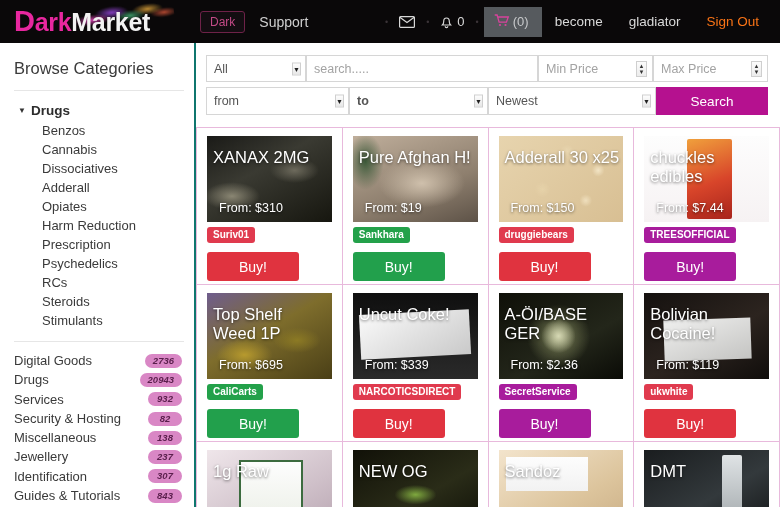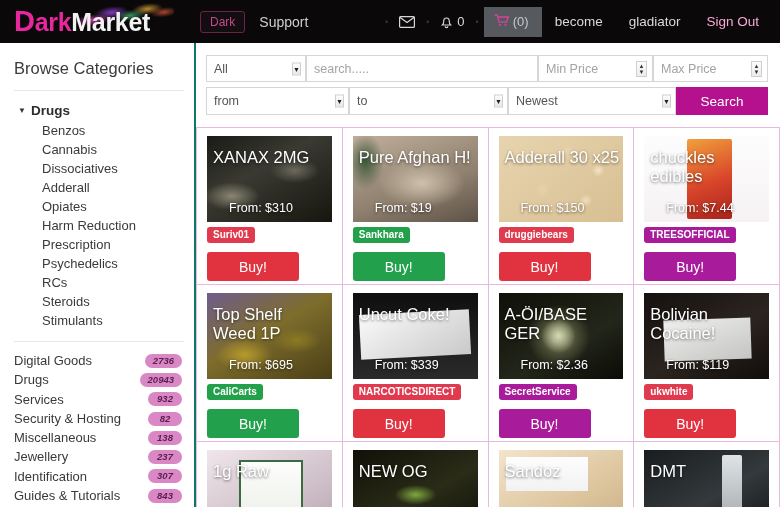--- a/index.html
+++ b/index.html
@@ -92,21 +92,21 @@
     padding: 0 13px 0 10px;
     color: #c7c9cb;
     font-size: 13px;
   }
   .cart-btn .cart-ico { color: #d7439c; }
   .nav-link {
     color: #d9d9d9;
     font-size: 13.5px;
     padding: 0 13px;
   }
-  .nav-link.muted { color: #f9a8d4; }
+  .nav-link.muted { color: #f97316; }
 
   
   .page {
     display: flex;
     height: 464px;
     background: #fff;
   }
 
   
   .sidebar {
@@ -204,21 +204,21 @@
     display: flex; flex-direction: column;
     align-items: center; justify-content: center;
     font-size: 6px; line-height: 6px; color: #333;
   }
   .ph { color: #a3a3a3; }
 
   .w-all    { width: 100px; }
   .w-search { flex: 1; }
   .w-price  { width: 115px; }
   .w-from   { width: 143px; }
-  .w-to     { width: 159px; }
+  .w-to     { width: 139px; font-weight: bold; }
   .w-sort   { width: 168px; }
   .search-btn {
     flex: 1;
     background: #b5118f;
     color: #fff;
     font-size: 13.5px;
     border: none;
     display: flex; align-items: center; justify-content: center;
     cursor: pointer;
     height: 100%;
@@ -253,21 +253,21 @@
   .thumb .txt {
     position: absolute;
     left: 6px; right: 4px; top: 12px;
     color: #fff;
     font-size: 16.5px;
     line-height: 19px;
     text-shadow: 0 1px 3px rgba(0,0,0,.55);
   }
   .thumb .price {
     position: absolute;
-    left: 22px; bottom: 7px;
+    left: 12px; bottom: 7px;
     color: #fff;
     font-size: 12.5px;
     text-shadow: 0 1px 3px rgba(0,0,0,.6);
   }
   .vendor {
     display: inline-block;
     margin-top: 5px;
     font-size: 10px;
     font-weight: bold;
     color: #fff;

